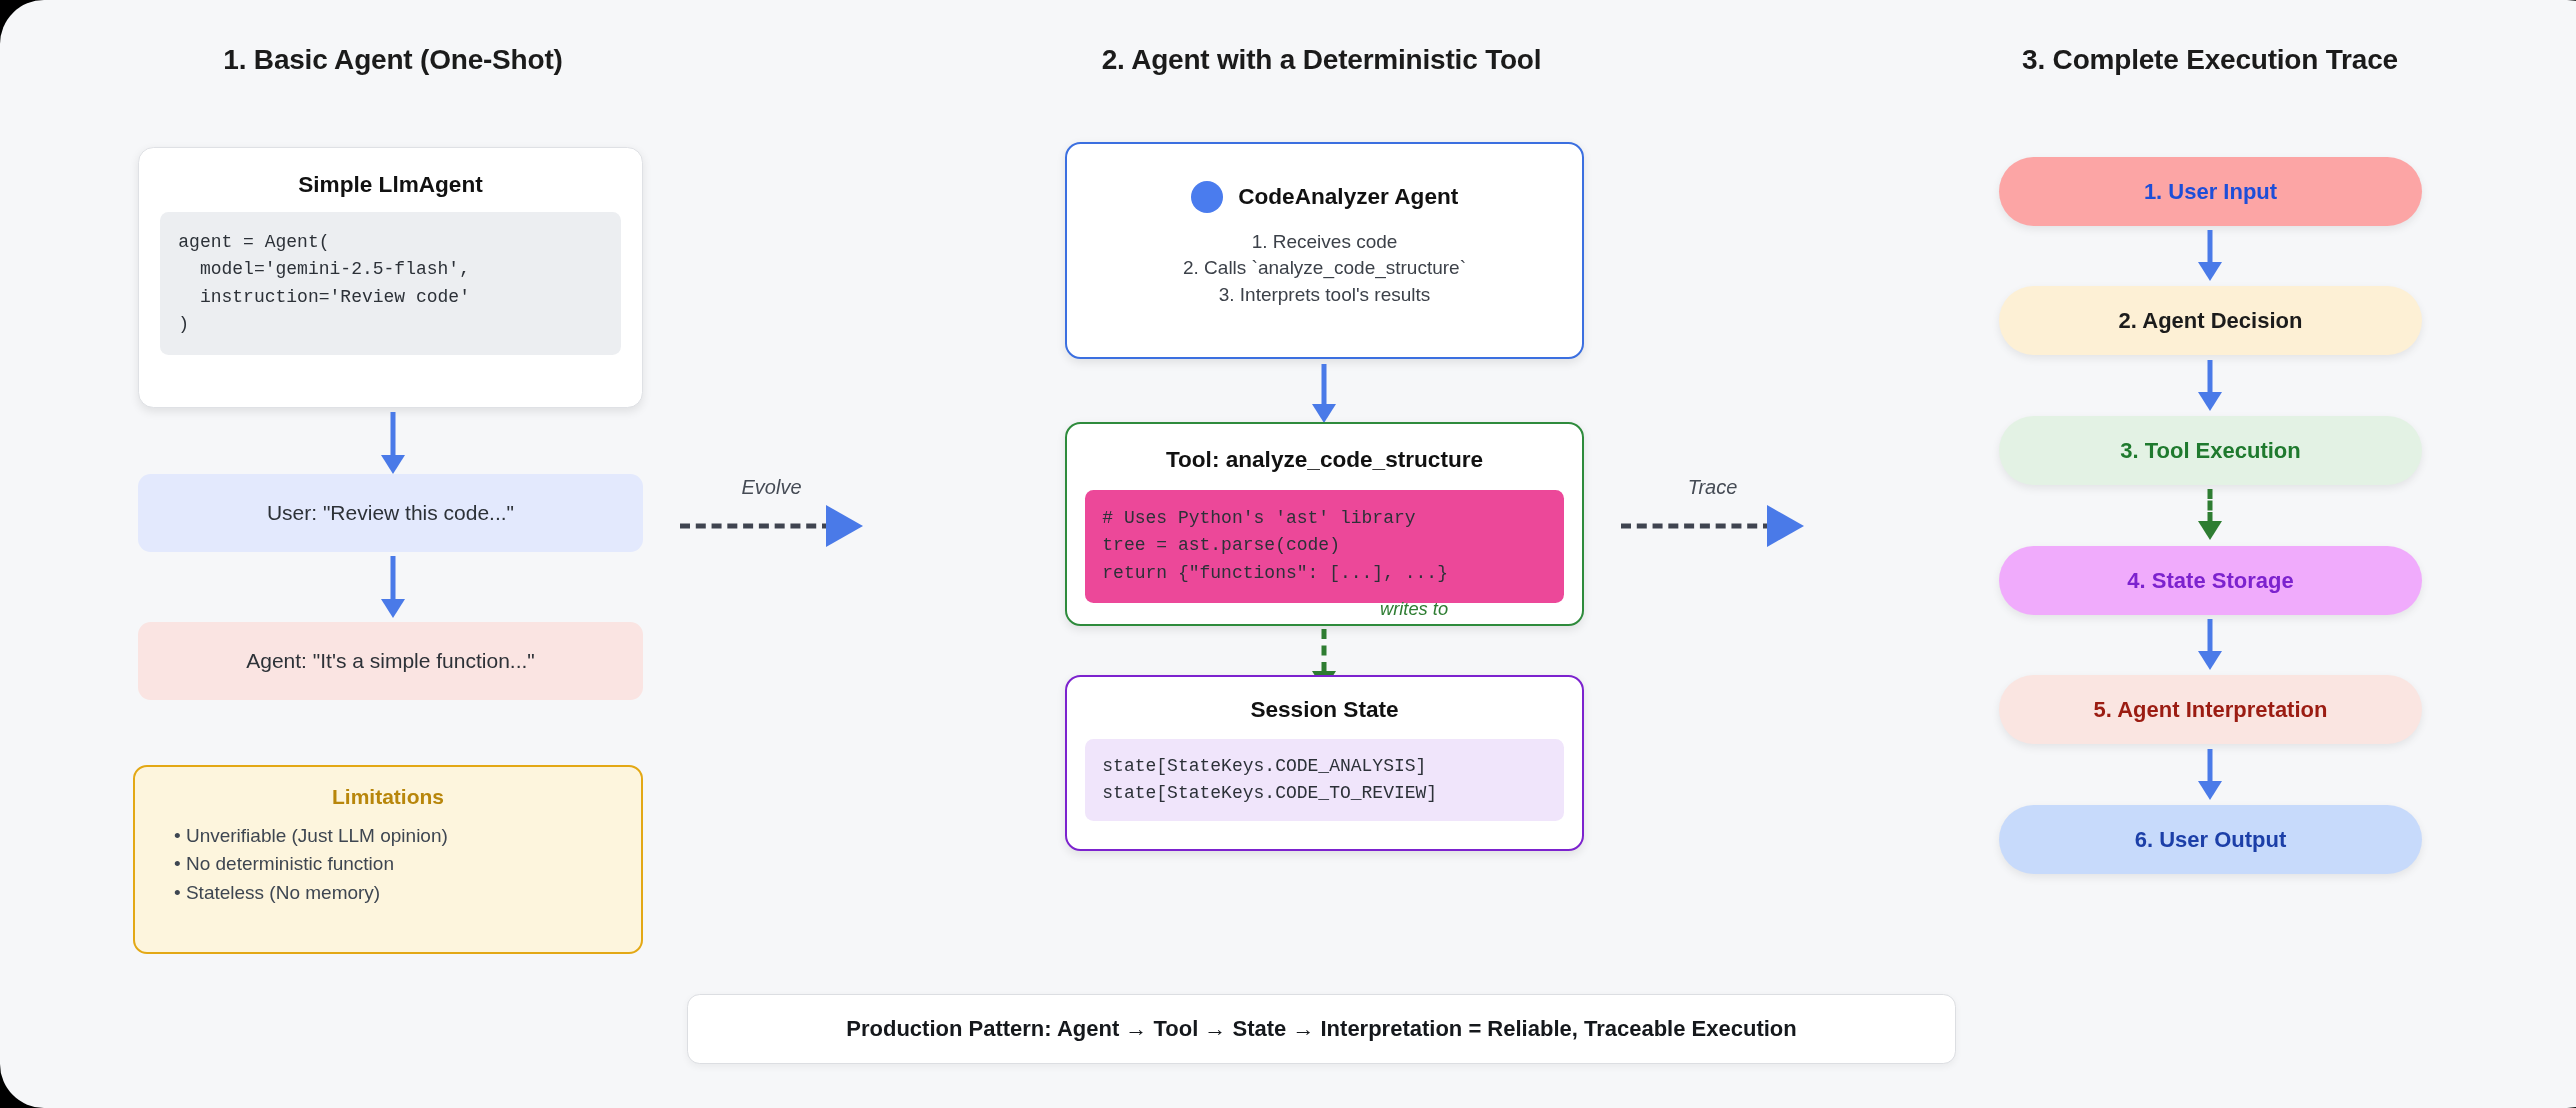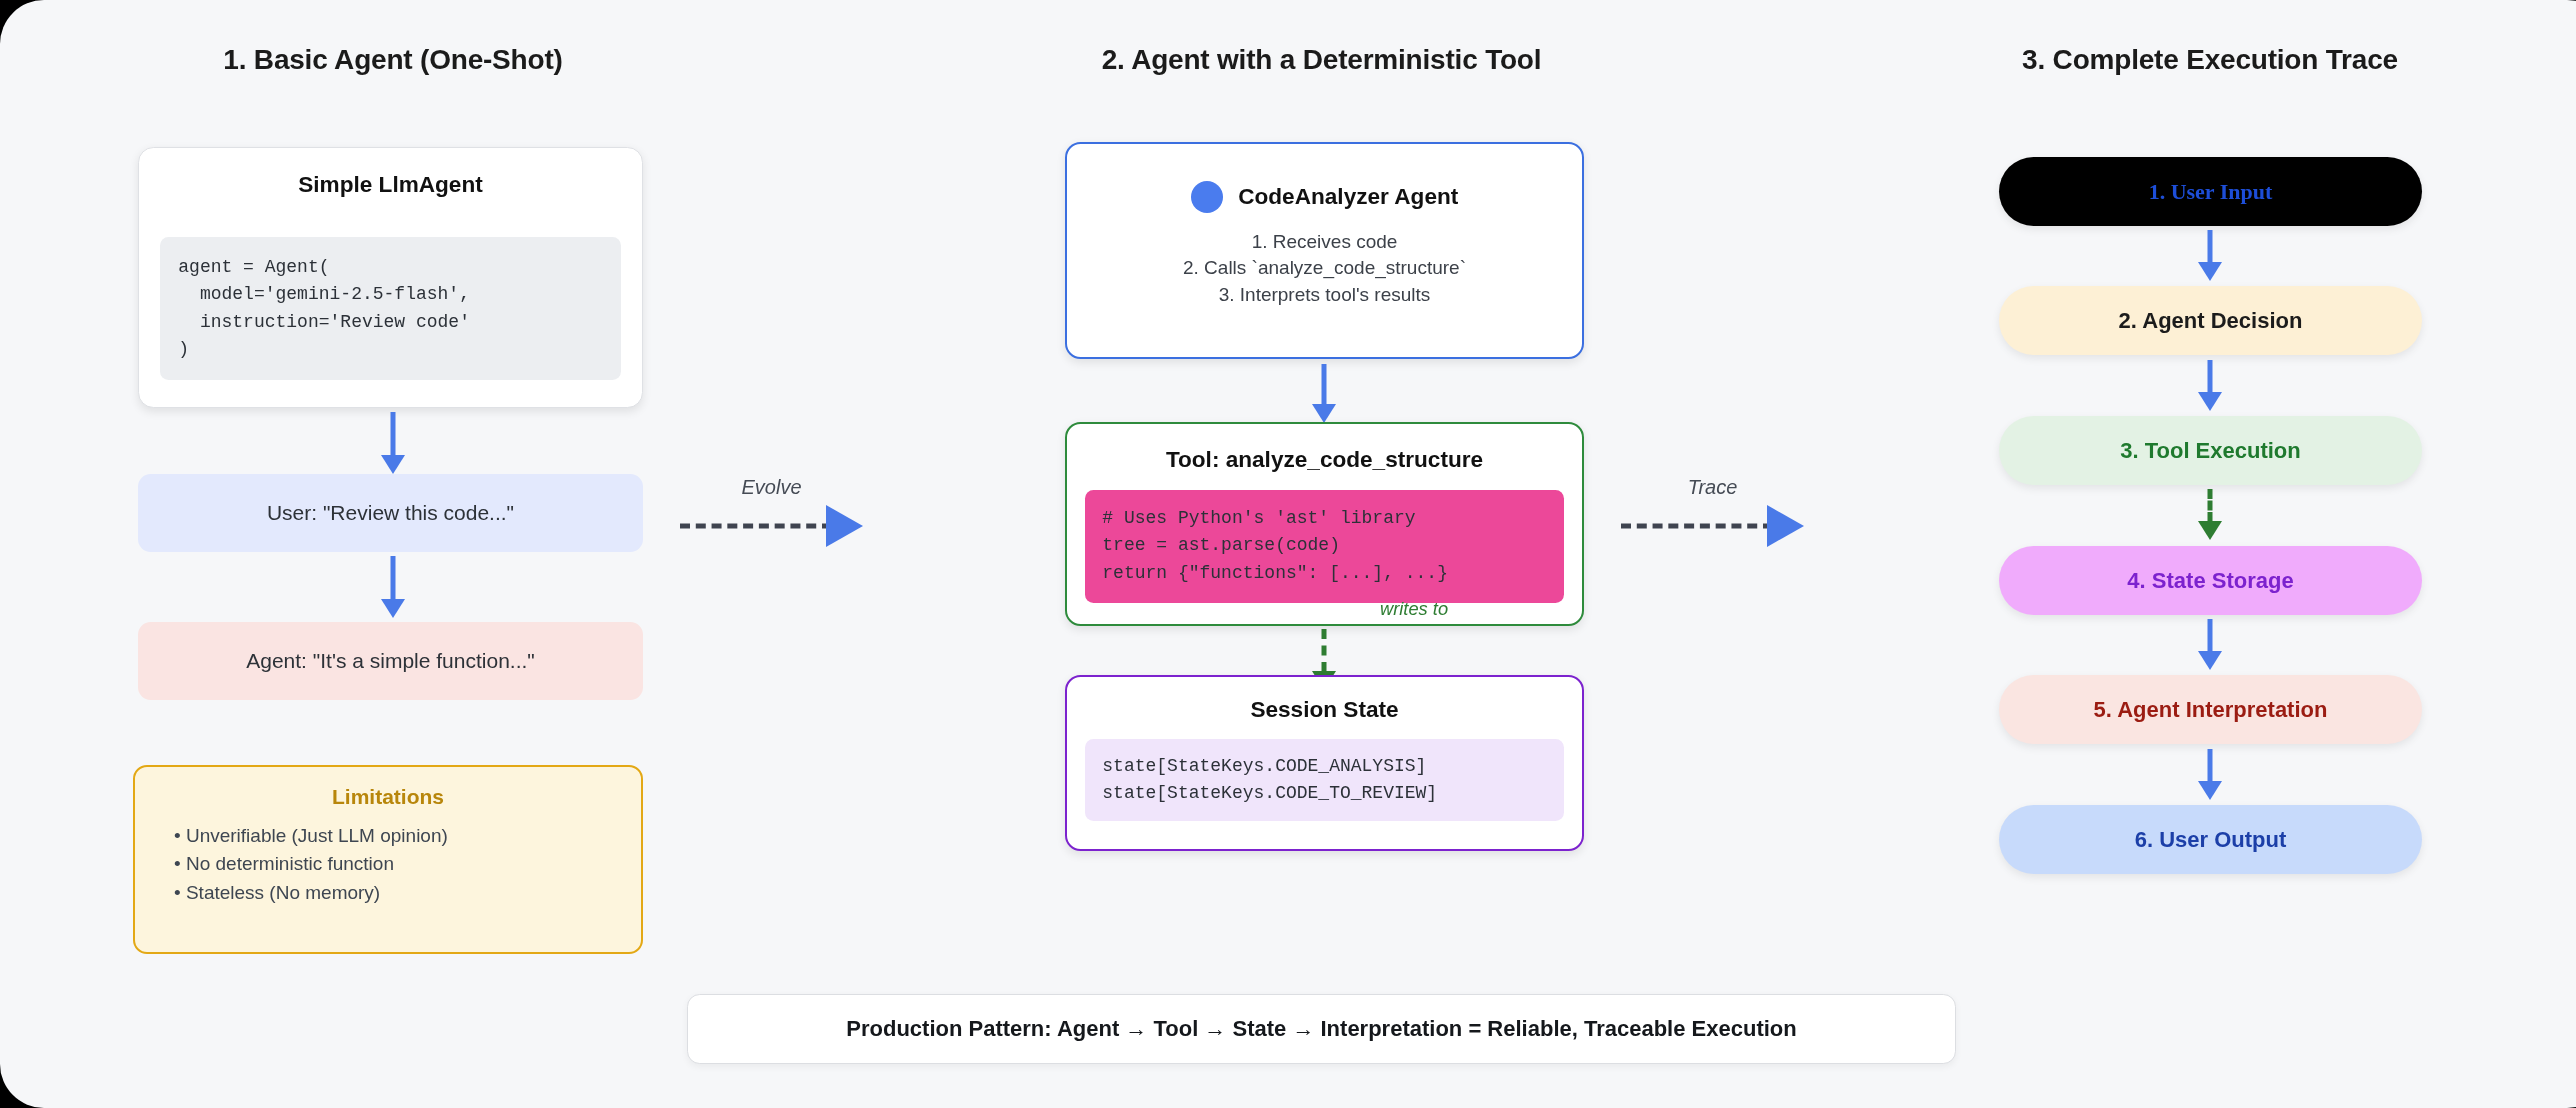--- a/index.html
+++ b/index.html
@@ -203,21 +203,21 @@
 </style>
 </head>
 <body>
 
 <div id="canvas">
 
   <div class="col-title" style="left:138px; top:44px; width:510px;">1. Basic Agent (One-Shot)</div>
 
   <div class="card plain" style="left:138px; top:147px; width:505px; height:261px;">
     <div class="card-title" style="margin-top:24px;">Simple LlmAgent</div>
-    <div class="code grey" style="margin:39px 21px 0 21px; padding:17px 18.3px;">agent = Agent(
+    <div class="code grey" style="margin:14px 21px 0 21px; padding:17px 18.3px;">agent = Agent(
   model='gemini-2.5-flash',
   instruction='Review code'
 )</div>
   </div>
 
   <div class="varrow" style="left:379px; top:412px; width:28px; height:62px; color:#4a7ae8;">
     <div class="shaft"></div>
     <div class="head"></div>
   </div>
 
@@ -288,21 +288,21 @@
   </div>
 
   <div class="harrow" style="left:1621px; top:505px; width:183px; height:42px;">
     <div class="harrow-label">Trace</div>
     <div class="hshaft" style="width:152px;"></div>
     <div class="hhead"></div>
   </div>
 
   <div class="col-title" style="left:1967px; top:44px; width:486px;">3. Complete Execution Trace</div>
 
-  <div class="step" style="top:157px; background:#000000; color:#1d4ed8;font-family:Liberation Serif, serif;">
+  <div class="step" style="top:157px; background:#fca5a5; color:#1d4ed8;">
     <span>1. User Input</span>
   </div>
   <div class="varrow" style="left:2196px; top:230px; width:28px; height:51px; color:#4a7ae8;">
     <div class="shaft"></div>
     <div class="head"></div>
   </div>
 
   <div class="step" style="top:286px; background:#fdf0d5; color:#1c1c1c;">
     <span>2. Agent Decision</span>
   </div>

